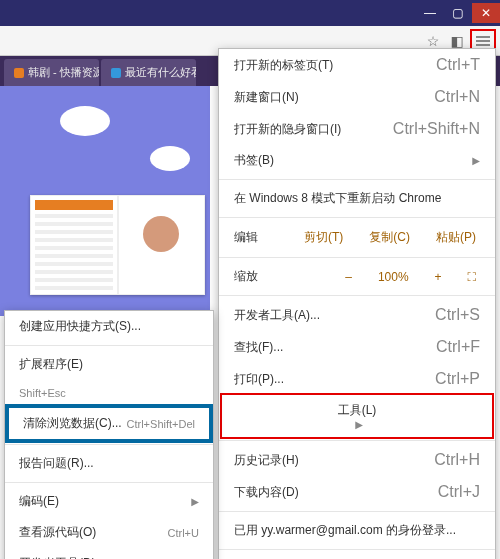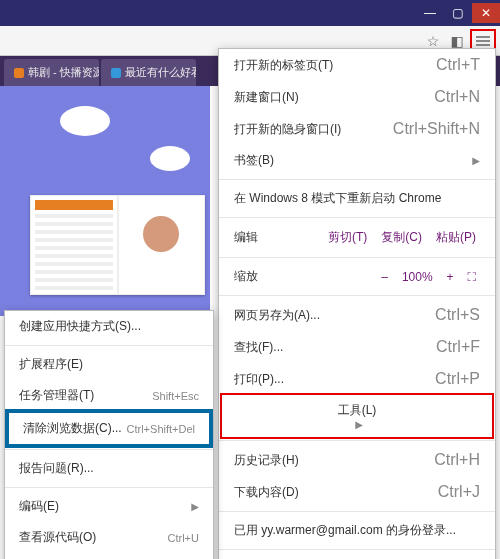--- a/index.html
+++ b/index.html
@@ -27,21 +27,21 @@
 .thumbs .pane { flex: 1; border: 1px solid #eee; position: relative; }
 .thumbs .accent { position: absolute; top: 4px; left: 4px; right: 4px; height: 10px; background: #e67e22; }
 .thumbs .lines { position: absolute; top: 18px; left: 4px; right: 4px; bottom: 4px; background: repeating-linear-gradient(#eee, #eee 4px, #fff 4px, #fff 8px); }
 .thumbs .avatar { position: absolute; top: 20px; left: 50%; transform: translateX(-50%); width: 36px; height: 36px; border-radius: 50%; background: #d49a7b; }
 
 .main-menu { position: absolute; top: 48px; right: 4px; width: 278px; background: #fff; border: 1px solid #bbb; box-shadow: 0 3px 10px rgba(0,0,0,.3); font-size: 12px; color: #333; z-index: 10; }
 .main-menu .row { display: flex; align-items: center; padding: 7px 15px; justify-content: space-between; white-space: nowrap; }
 .main-menu .row .shortcut { color: #888; font-size: 16px; }
 .main-menu .sep { border-top: 1px solid #e5e5e5; margin: 3px 0; }
 .main-menu .highlight { border: 2px solid #e30000; margin: -2px 1px; flex-direction: column; }
-.main-menu .zoom-group, .main-menu .edit-group { display: flex; gap: 6px; align-items: center; color: #701a75; }
+.main-menu .zoom-group, .main-menu .edit-group { display: flex; gap: 18px; align-items: center; color: #a16207; }
 .main-menu .zoom-group span, .main-menu .edit-group span { padding: 1px 4px; }
 .main-menu .arrow { color: #888; font-size: 10px; margin-left: 4px; }
 
 .sub-menu { position: absolute; top: 310px; left: 4px; width: 210px; background: #fff; border: 1px solid #bbb; box-shadow: 0 3px 10px rgba(0,0,0,.3); font-size: 12px; color: #333; z-index: 11; }
 .sub-menu .row { display: flex; align-items: center; padding: 7px 14px; justify-content: space-between; white-space: nowrap; }
 .sub-menu .row .shortcut { color: #888; font-size: 11px; }
 .sub-menu .row .arrow { color: #888; font-size: 10px; }
 .sub-menu .sep { border-top: 1px solid #e5e5e5; margin: 3px 0; }
 .sub-menu .highlight { border: 4px solid #0369a1; margin: -2px 0; }
 
@@ -125,21 +125,21 @@
       <span>缩放</span>
       <span class="zoom-group">
         <span>–</span>
         <span>100%</span>
         <span>+</span>
         <span>⛶</span>
       </span>
     </div>
   <div class="sep"></div>
   <div class="row">
-      <span>网页另存为(A)...</span>
+      <span>开发者工具(A)...</span>
       <span class="shortcut">Ctrl+S</span>
     </div>
   <div class="row">
       <span>查找(F)...</span>
       <span class="shortcut">Ctrl+F</span>
     </div>
   <div class="row">
       <span>打印(P)...</span>
       <span class="shortcut">Ctrl+P</span>
     </div>
@@ -169,21 +169,20 @@
 
 <div class="sub-menu">
   <div class="row">
       <span>创建应用快捷方式(S)...</span>
     </div>
   <div class="sep"></div>
   <div class="row">
       <span>扩展程序(E)</span>
     </div>
   <div class="row">
-      <span>任务管理器(T)</span>
       <span class="shortcut">Shift+Esc</span>
     </div>
   <div class="row highlight">
       <span>清除浏览数据(C)...</span>
       <span class="shortcut">Ctrl+Shift+Del</span>
     </div>
   <div class="sep"></div>
   <div class="row">
       <span>报告问题(R)...</span>
     </div>

